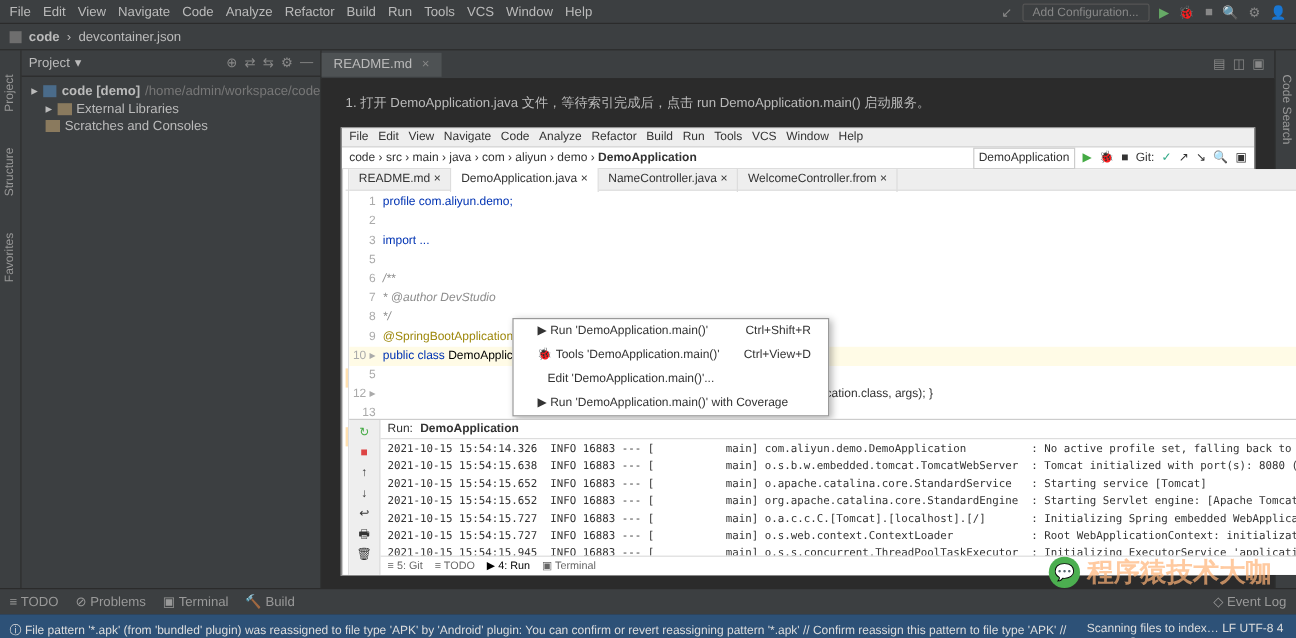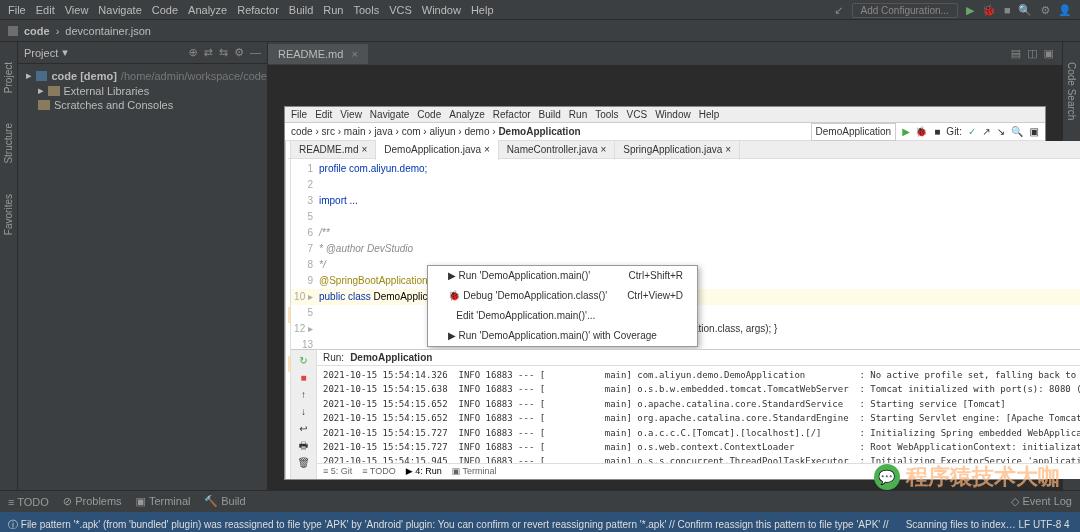--- a/index.html
+++ b/index.html
@@ -149,20 +149,21 @@
           <span class="x">×</span>
         </div>
       <div style="flex:1"></div>
       <div style="padding:0 8px;display:flex;gap:6px;color:#888">
         <span>▤</span>
         <span>◫</span>
         <span>▣</span>
       </div>
     </div>
     <div class="doc">
+      <div>1. 打开 DemoApplication.java 文件，等待索引完成后，点击 run DemoApplication.main() 启动服务。</div>
 
       <div class="inner-ide">
         <div class="inner-top">
           <span>File</span>
             <span>Edit</span>
             <span>View</span>
             <span>Navigate</span>
             <span>Code</span>
             <span>Analyze</span>
             <span>Refactor</span>
@@ -223,21 +224,21 @@
                 </div>
               <div class="t act">
                   <span>DemoApplication.java</span>
                   <span>×</span>
                 </div>
               <div class="t">
                   <span>NameController.java</span>
                   <span>×</span>
                 </div>
               <div class="t">
-                  <span>SpringApplication.java</span>
+                  <span>WelcomeController.from</span>
                   <span>×</span>
                 </div>
             </div>
             <div class="inner-code">
               <div class="ln">
                   <span class="gut">1</span>
                   <span class="kw">profile com.aliyun.demo;</span>
                 </div>
               <div class="ln">
                   <span class="gut">2</span>
@@ -278,21 +279,21 @@
                 </div>
               <div class="ln">
                   <span class="gut">13</span>
                 </div>
               <div class="ctx-menu">
                 <div class="mi">
                     <span>▶ <span>Run 'DemoApplication.main()'</span></span>
                     <span>Ctrl+Shift+R</span>
                   </div>
                 <div class="mi">
-                    <span>🐞 <span>Debug 'DemoApplication.class()'</span></span>
+                    <span>🐞 <span>Tools 'DemoApplication.main()'</span></span>
                     <span>Ctrl+View+D</span>
                   </div>
                 <div class="mi">
                     <span>&nbsp;&nbsp;&nbsp;<span>Edit 'DemoApplication.main()'...</span></span>
                   </div>
                 <div class="mi">
                     <span>▶ <span>Run 'DemoApplication.main()' with Coverage</span></span>
                   </div>
               </div>
             </div>

